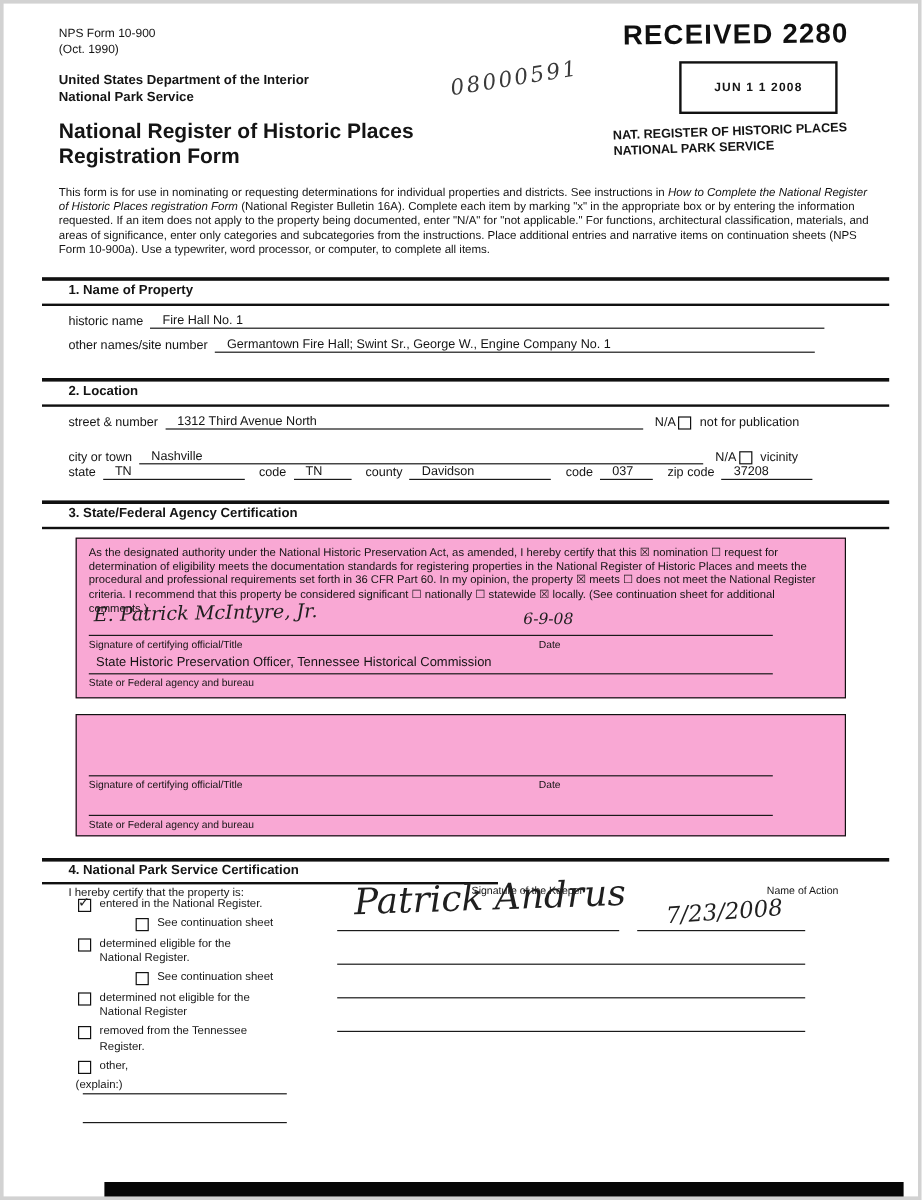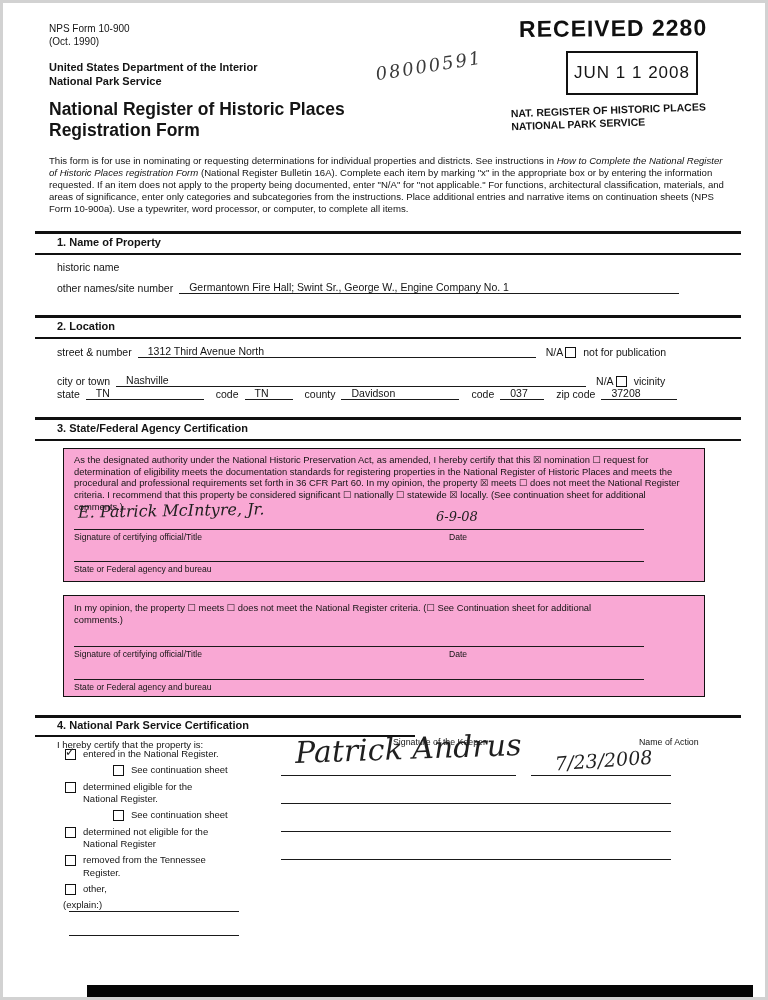--- a/index.html
+++ b/index.html
@@ -12,21 +12,21 @@
   
   .form-id{left:46px;top:20px;font-size:10px;line-height:1.25;}
   .dept{left:46px;top:58px;font-size:11px;font-weight:bold;line-height:1.25;}
   .main-title{left:46px;top:96px;font-size:17.5px;font-weight:bold;line-height:1.18;}
   .instructions{left:46px;top:152px;width:678px;font-size:9.6px;line-height:1.24;}
   .instructions i{font-style:italic;}
   
   .received{left:516px;top:12px;width:230px;font-size:23px;font-weight:bold;
     letter-spacing:1px;transform:rotate(-0.5deg);color:#101010;font-family:"Liberation Sans",sans-serif;}
   .date-box{left:563px;top:48px;width:128px;height:40px;border:2.5px solid #111;
-    display:flex;align-items:center;justify-content:center;font-size:17px;font-weight:normal;letter-spacing:1px;}
+    display:flex;align-items:center;justify-content:center;font-size:10px;font-weight:bold;letter-spacing:1px;}
   .stamp-org{left:508px;top:100px;width:240px;font-size:10.5px;font-weight:bold;
     line-height:1.25;transform:rotate(-2deg);text-align:left;}
   .hand-number{left:372px;top:52px;font-family:"DejaVu Serif",serif;font-style:italic;
     font-size:18px;transform:rotate(-9deg);color:#3a3a3a;letter-spacing:2px;}
   
   .sec-bar{left:32px;width:706px;height:3px;background:#101010;}
   .sec-head{left:54px;font-size:11px;font-weight:bold;}
   .sec-line{left:32px;width:706px;border-top:2px solid #101010;height:0;}
   
   .row{position:absolute;display:flex;align-items:flex-end;font-size:10.5px;}
@@ -80,20 +80,21 @@
   <p class="abs instructions" style="margin:0;">
     <span>This form is for use in nominating or requesting determinations for individual properties and districts.  See instructions in </span><i>How to Complete the National Register of Historic Places registration Form</i><span> (National Register Bulletin 16A).  Complete each item by marking "x" in the appropriate box or by entering the information requested.  If an item does not apply to the property being documented, enter "N/A" for "not applicable."  For functions, architectural classification, materials, and areas of significance, enter only categories and subcategories from the instructions. Place additional entries and narrative items on continuation sheets (NPS Form 10-900a).  Use a typewriter, word processor, or computer, to complete all items.</span>
   </p>
 
   <div class="abs sec-bar" style="top:228px"></div>
   <div class="abs sec-head" style="top:233px">1.  Name of Property</div>
   <div class="abs sec-line" style="top:250px"></div>
 
   <div class="row" style="left:54px;top:258px">
     <span class="lbl">historic name</span>
+    <span class="fill" style="width:562px"><span class="val">Fire Hall No. 1</span></span>
   </div>
   <div class="row" style="left:54px;top:278px">
     <span class="lbl">other names/site number</span>
     <span class="fill" style="width:500px"><span class="val">Germantown Fire Hall; Swint Sr., George W., Engine Company No. 1</span></span>
   </div>
 
   <div class="abs sec-bar" style="top:312px"></div>
   <div class="abs sec-head" style="top:317px">2.  Location</div>
   <div class="abs sec-line" style="top:334px"></div>
 
@@ -130,26 +131,26 @@
   <div class="abs sec-head" style="top:419px">3.  State/Federal Agency Certification</div>
   <div class="abs sec-line" style="top:436px"></div>
 
   <div class="abs cert-box" style="left:60px;top:445px;width:640px;height:132px">
     <div class="cert-text" style="position:absolute;left:10px;top:5px;width:618px">As the designated authority under the National Historic Preservation Act, as amended, I hereby certify that this ☒ nomination ☐ request for determination of eligibility meets the documentation standards for registering properties in the National Register of Historic Places and meets the procedural and professional requirements set forth in 36 CFR Part 60.  In my opinion, the property ☒ meets ☐ does not meet the National Register criteria.  I recommend that this property be considered significant ☐ nationally ☐ statewide ☒ locally.  (See continuation sheet for additional comments.)</div>
     <div class="handwriting" style="position:absolute;left:14px;top:52px;font-size:16px;transform:rotate(-1deg)">E. Patrick McIntyre, Jr.</div>
     <div class="handwriting" style="position:absolute;left:372px;top:60px;font-size:13px">6-9-08</div>
     <div class="sig-line" style="left:10px;top:80px;width:570px"></div>
     <div class="sig-label" style="left:10px;top:83px">Signature of certifying official/Title</div>
     <div class="sig-label" style="left:385px;top:83px">Date</div>
+    <div style="position:absolute;left:16px;top:97px;font-size:10.8px">State Historic Preservation Officer, Tennessee Historical Commission</div>
     <div class="sig-line" style="left:10px;top:112px;width:570px"></div>
     <div class="sig-label" style="left:10px;top:115px">State or Federal agency and bureau</div>
   </div>
 
   <div class="abs cert-box" style="left:60px;top:592px;width:640px;height:100px">
-    <div class="cert-text" style="position:absolute;left:10px;top:6px;width:556px">In my opinion, the property ☐ meets ☐ does not meet the National Register criteria. (☐ See Continuation sheet for additional  comments.)</div>
     <div class="sig-line" style="left:10px;top:50px;width:570px"></div>
     <div class="sig-label" style="left:10px;top:53px">Signature of certifying official/Title</div>
     <div class="sig-label" style="left:385px;top:53px">Date</div>
     <div class="sig-line" style="left:10px;top:83px;width:570px"></div>
     <div class="sig-label" style="left:10px;top:86px">State or Federal agency and bureau</div>
   </div>
 
   <div class="abs sec-bar" style="top:712px"></div>
   <div class="abs sec-head" style="top:716px">4.  National Park Service Certification</div>
   <div class="abs sec-line" style="top:732px;width:380px"></div>

